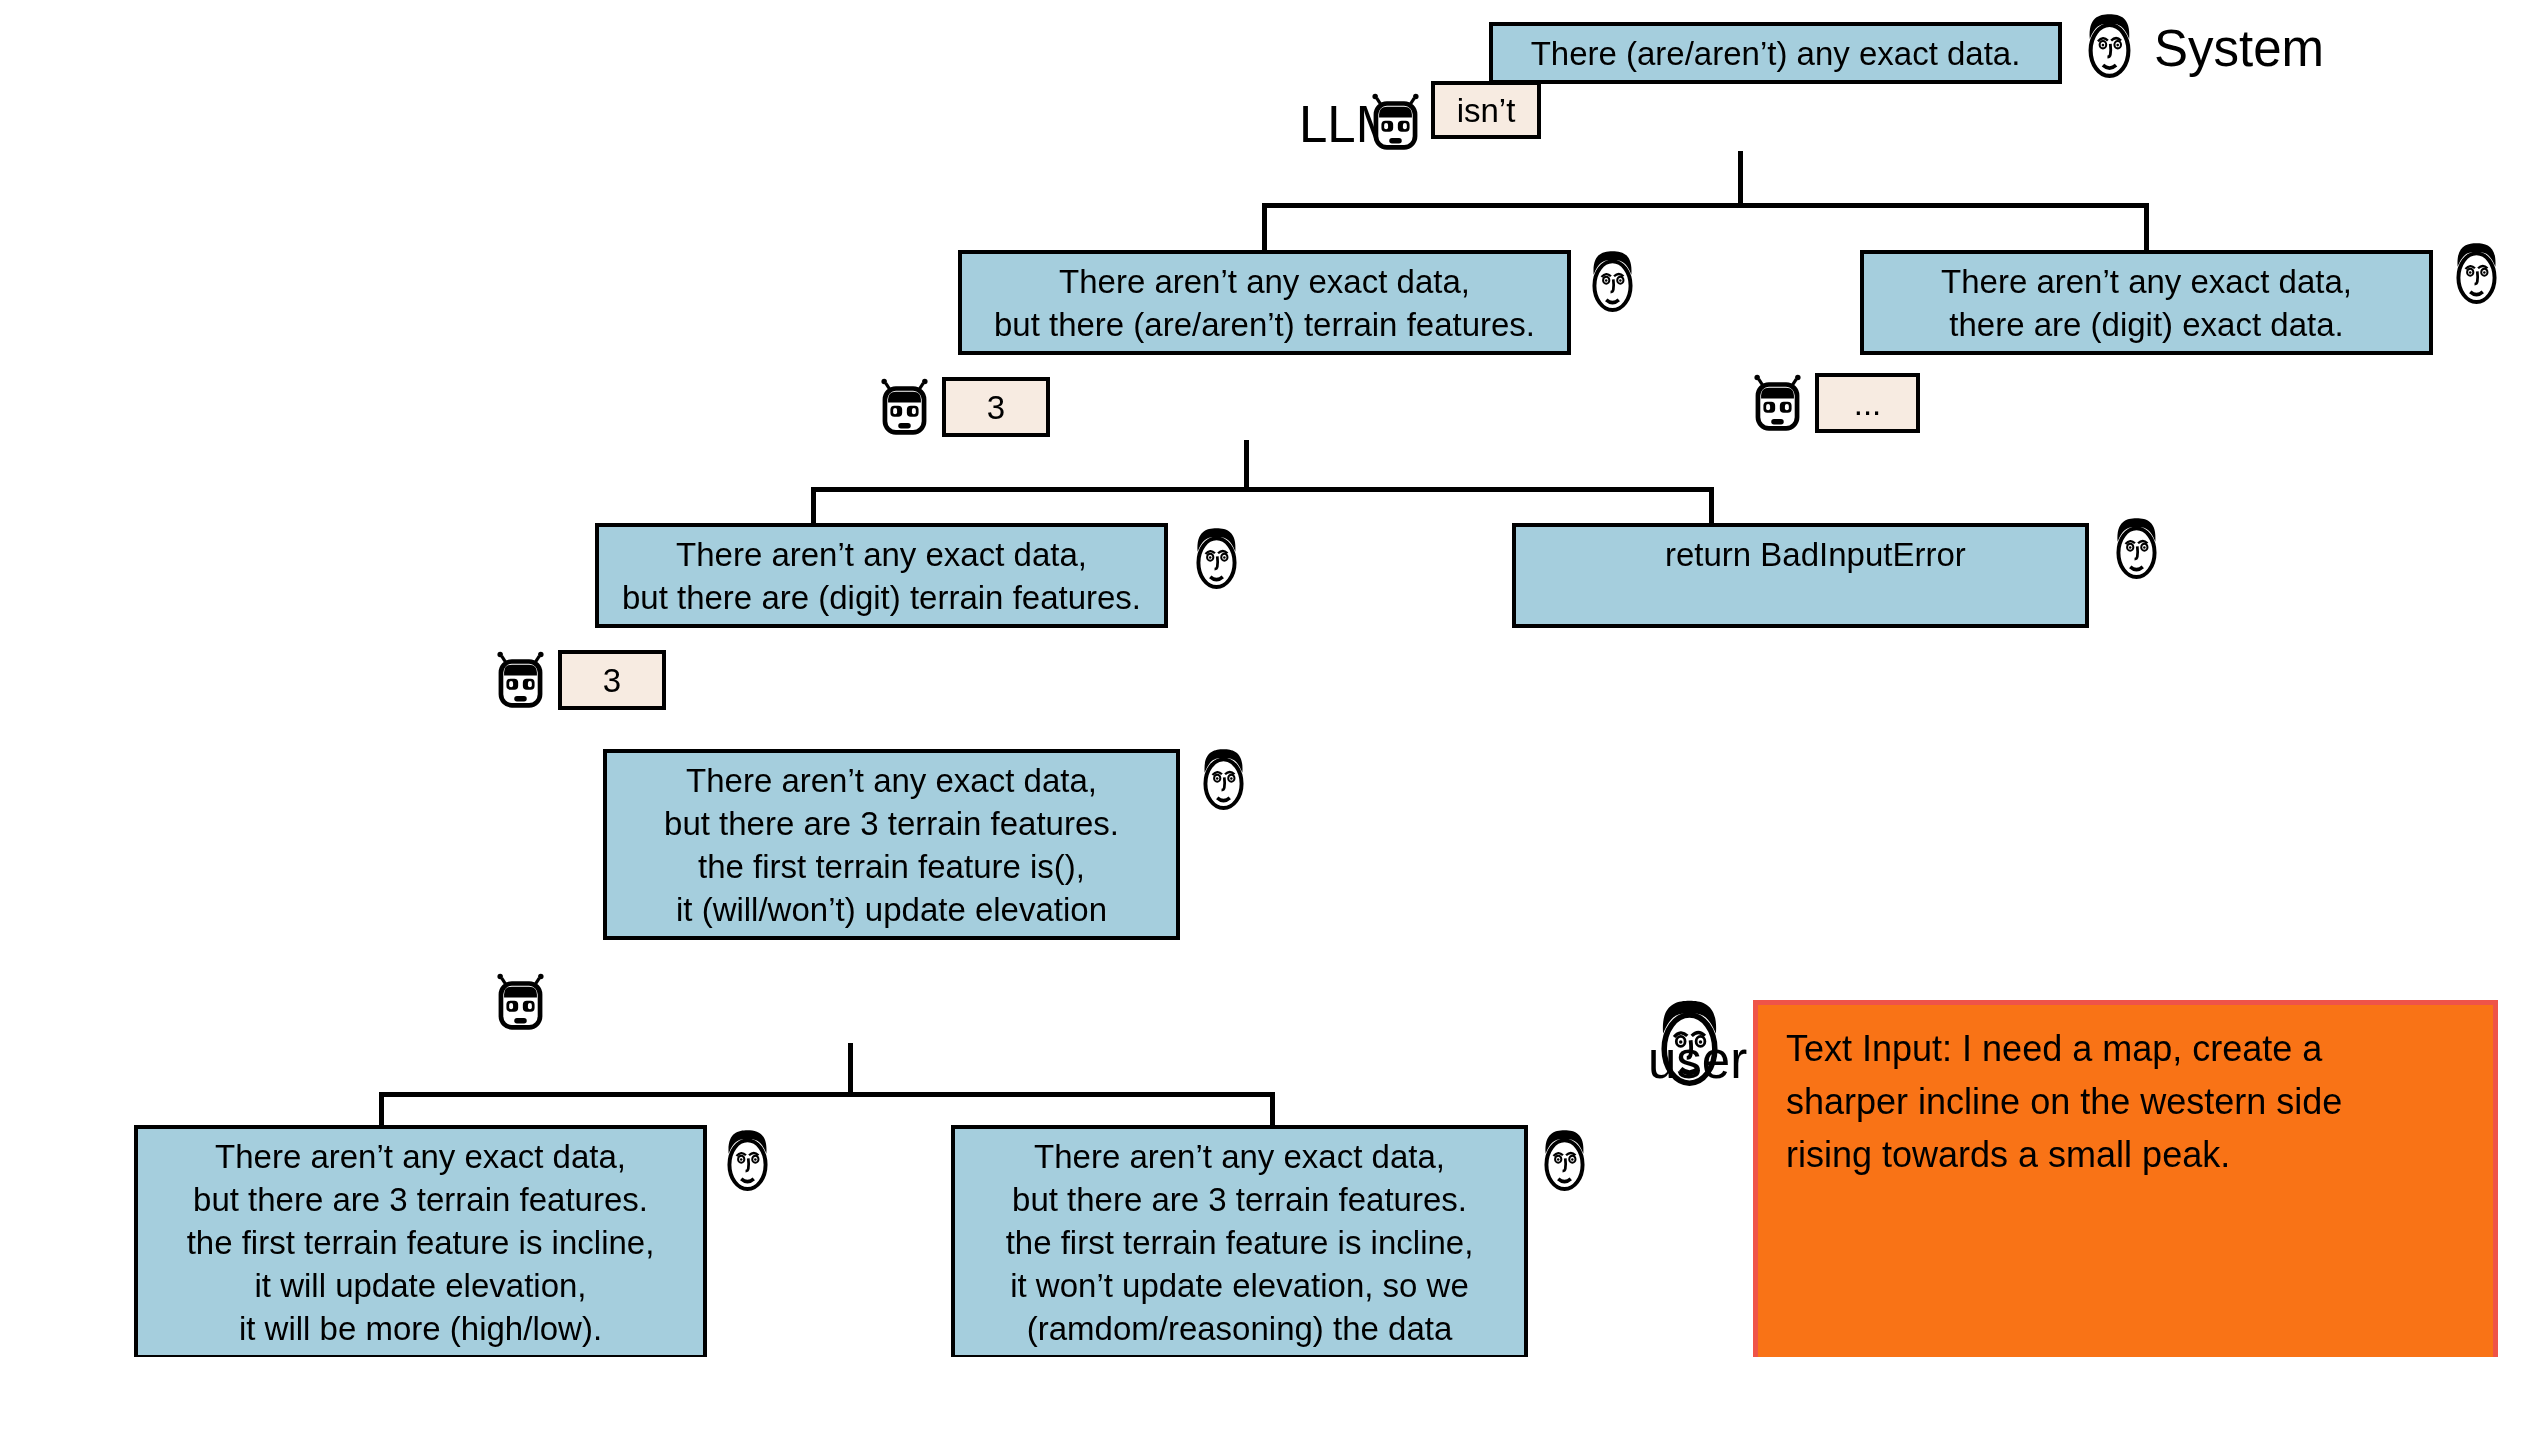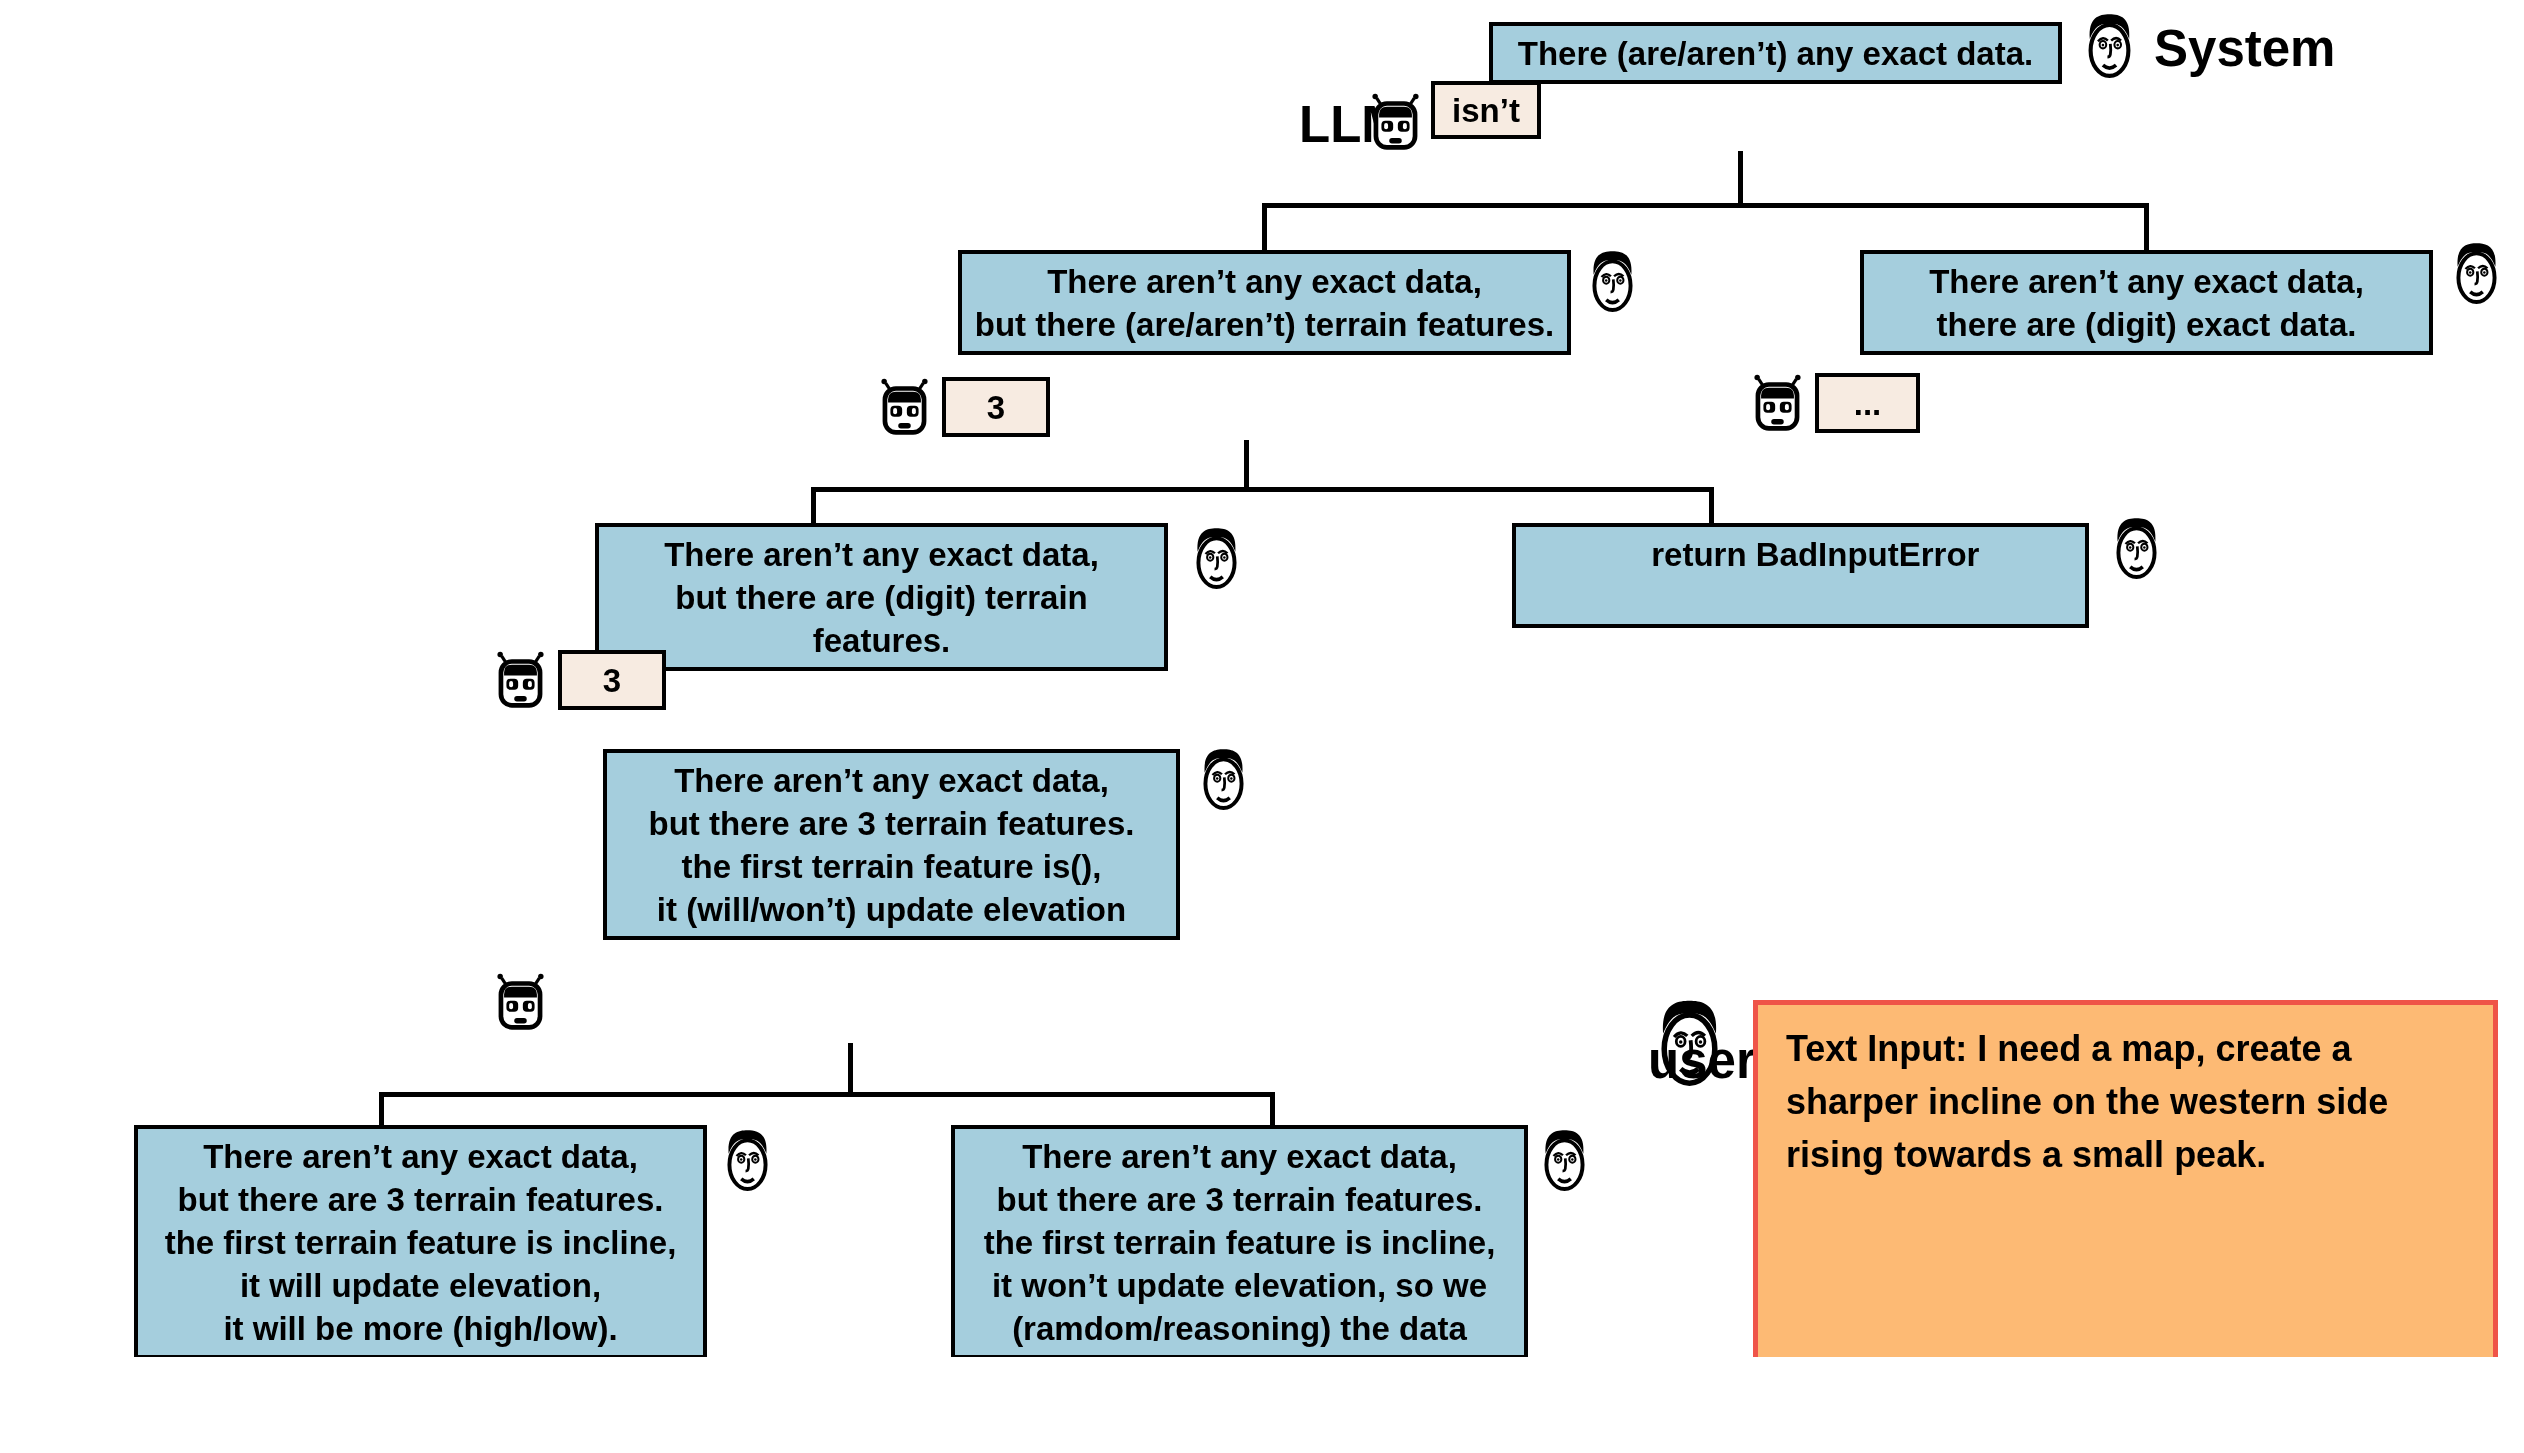--- a/index.html
+++ b/index.html
@@ -1,18 +1,18 @@
 <!DOCTYPE html>
 <html style="--c-node: #a5cedd; --c-answer: #f7ebe1; --c-input_border: #ef5448;font-size:12.6px"><head>
 <meta charset="utf-8">
 <style>
   html,body{margin:0;padding:0;background:#fff;}
   .stage{
     position:relative;width:2525px;height:1357px;background:#fff;overflow:hidden;
-    font-family:"Liberation Sans", sans-serif;color:#000;font-weight:bold;
+    font-family:"Liberation Sans", sans-serif;color:#000;
   }
   .node{
     position:absolute;box-sizing:border-box;
     background:var(--c-node,#a5cedd);
     border:4.7px solid #000;
     font-size:33px;line-height:43px;
     text-align:center;white-space:pre-line;
     padding:5.5px 6.3px;
     display:block;
   }
@@ -25,21 +25,21 @@
     display:flex;align-items:center;justify-content:center;
     white-space:nowrap;
   }
   .label{
     position:absolute;font-size:51px;line-height:41px;white-space:nowrap;
   }
   .seg{position:absolute;background:#000;}
   .icon{position:absolute;display:block;}
   .icon svg{display:block;width:100%;height:100%;}
   .panel{
-    position:absolute;box-sizing:border-box;background:#fdba74;
+    position:absolute;box-sizing:border-box;background:#f97316;
     border:5.5px solid var(--c-input_border,#ef5448);
   }
   .panel-text{
     position:absolute;left:28px;top:17.3px;right:15.7px;
     font-size:36px;line-height:53px;white-space:pre-line;text-align:left;
   }
 </style>
 </head>
 <body>
 

